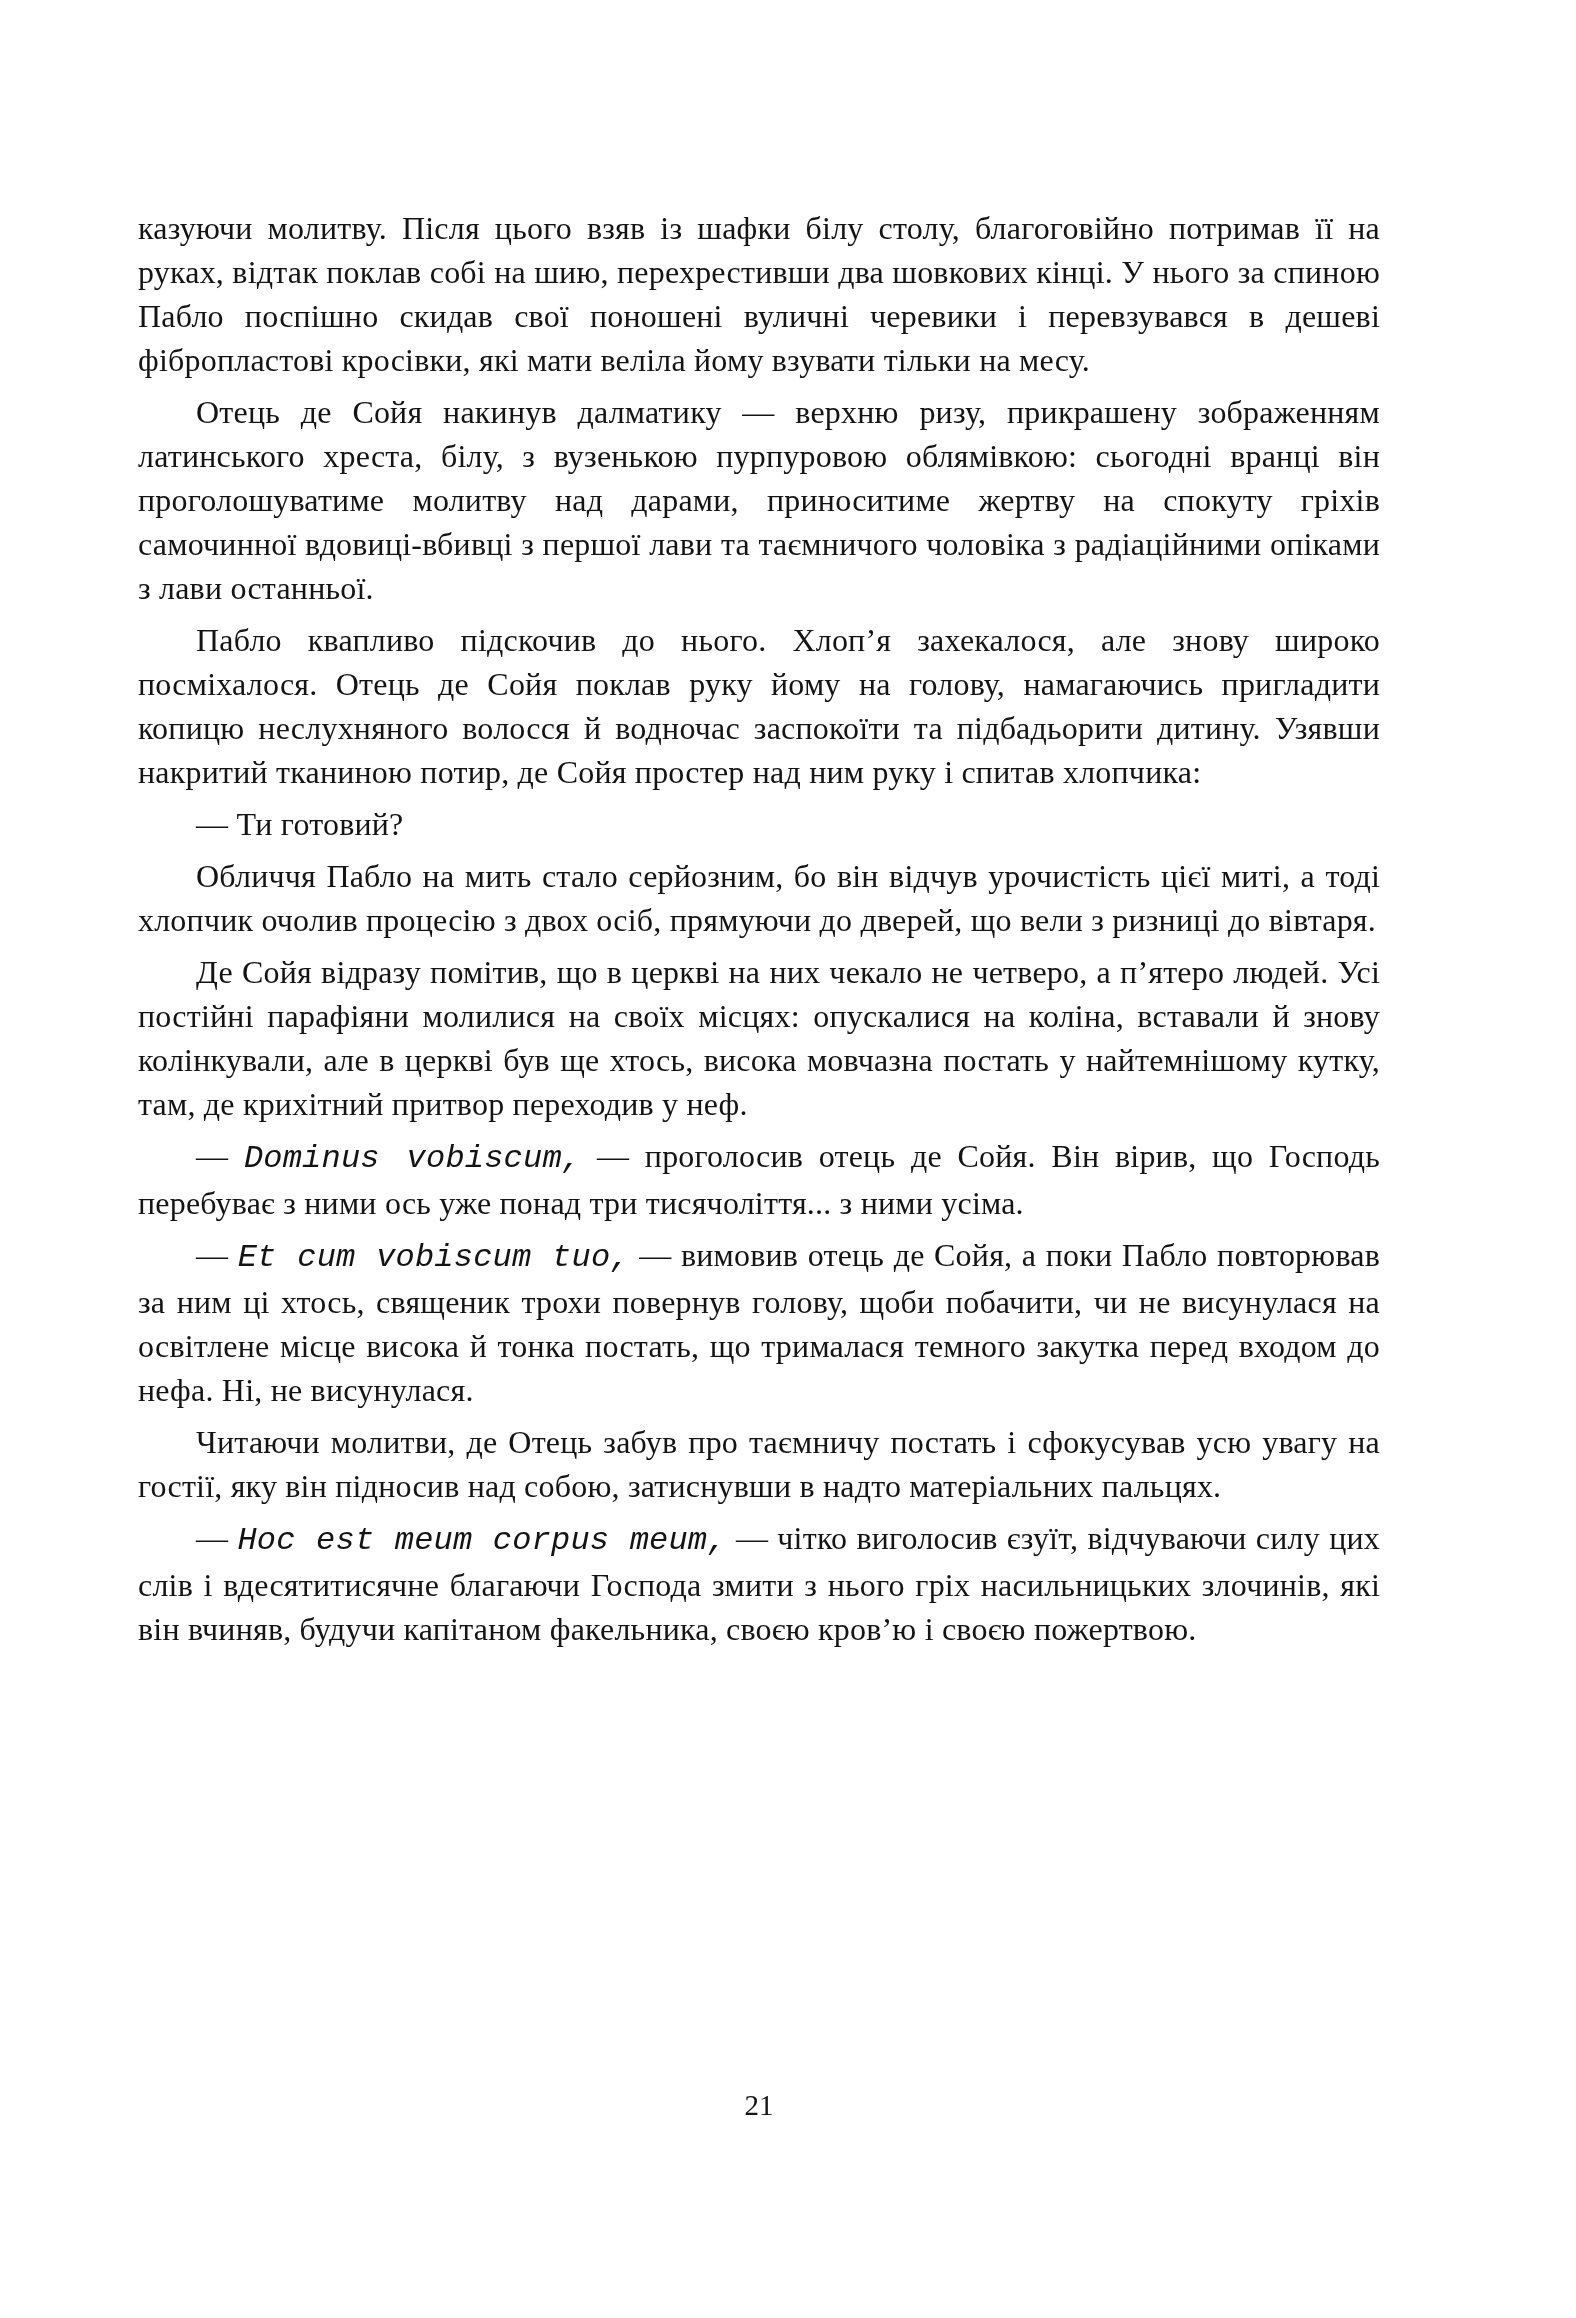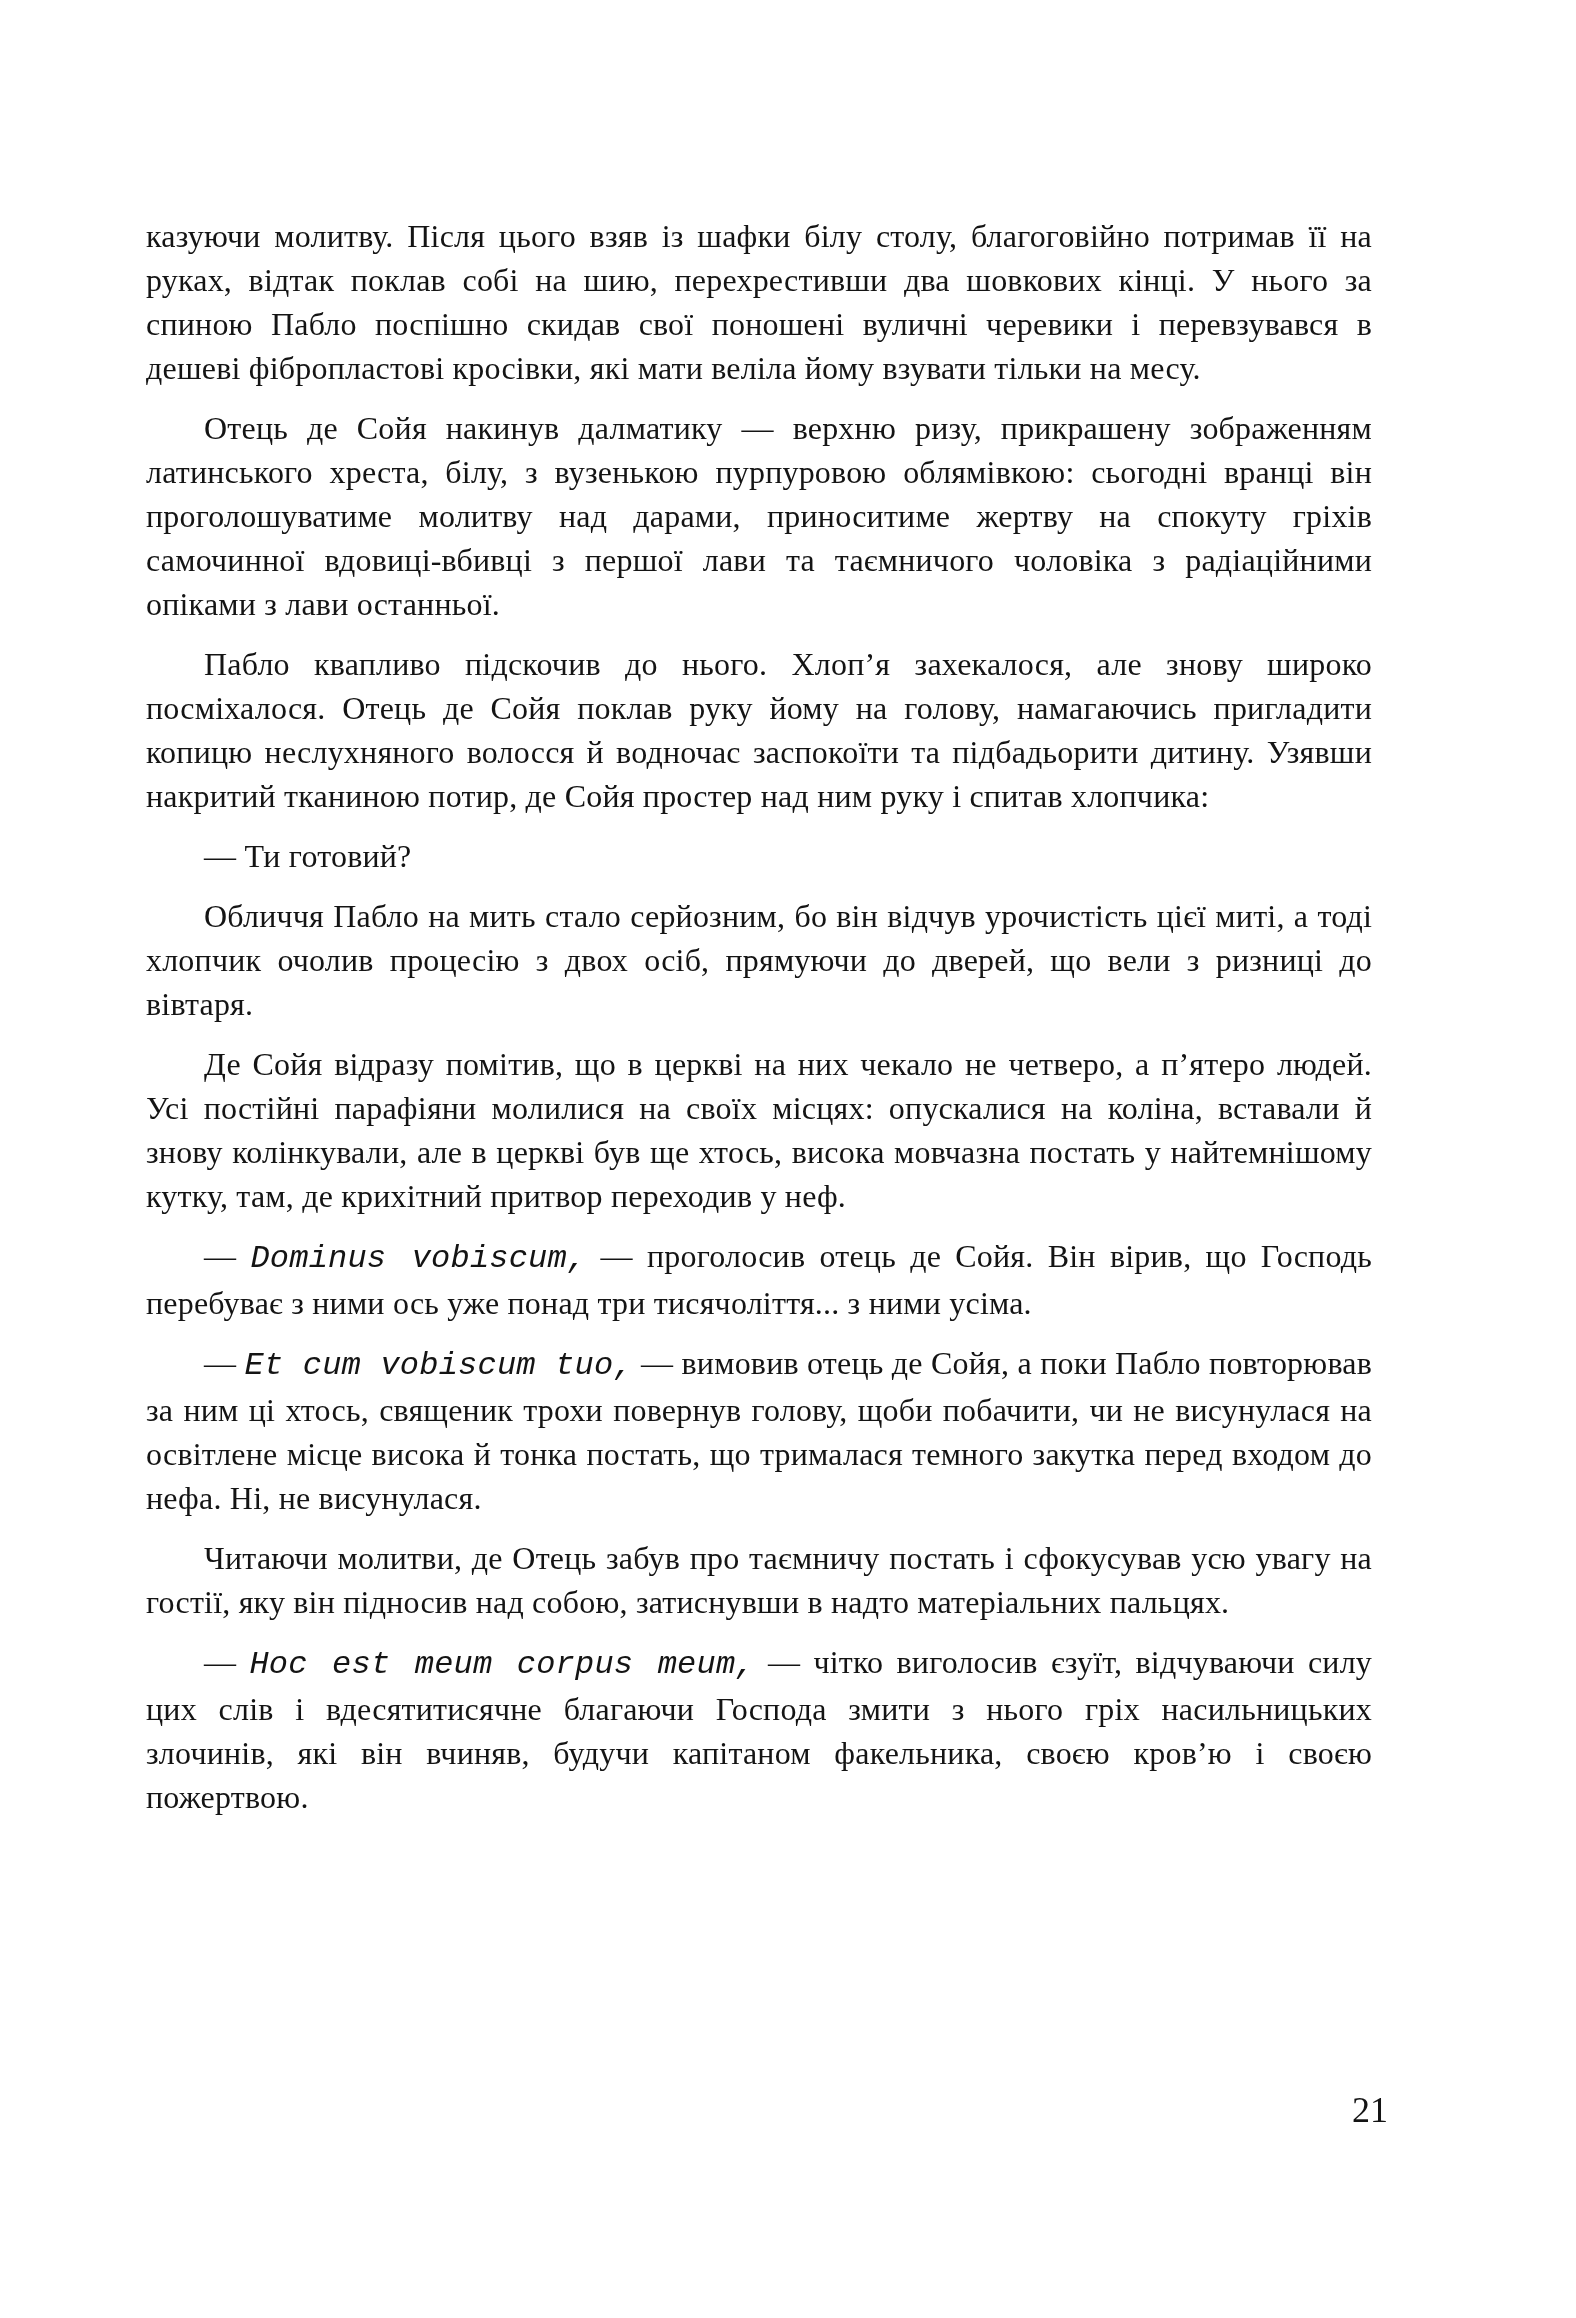--- a/index.html
+++ b/index.html
@@ -22,37 +22,37 @@
     position: absolute;
     left: 130px;
     top: 198px;
     width: 1258px;
     font-size: 32px;
     line-height: 44px;
     text-align: justify;
     letter-spacing: 0.2px;
   }
   p.para {
-    margin: 16px;
+    margin: 8px;
     padding: 0;
   }
   p.indent {
     text-indent: 58px;
   }
   .italic {
     font-style: italic;
     font-family: Liberation Mono, monospace;
   }
   .page-number {
     position: absolute;
     top: 2089px;
     left: 130px;
     width: 1258px;
-    text-align: right;
-    font-size: 36px;
+    text-align: center;
+    font-size: 29px;
     color: #141414;
   }
 </style>
 </head>
 <body>
 
 <div class="page">
   <div class="text-block">
       <p class="para"><span>казуючи молитву. Після цього взяв із шафки білу столу, благоговійно потримав її на руках, відтак поклав собі на шию, перехрестивши два шовкових кінці. У нього за спиною Пабло поспішно скидав свої поношені вуличні черевики і перевзувався в дешеві фібропластові кросівки, які мати веліла йому взувати тільки на месу.</span></p>
       <p class="para indent"><span>Отець де Сойя накинув далматику — верхню ризу, прикрашену зображенням латинського хреста, білу, з вузенькою пурпуровою облямівкою: сьогодні вранці він проголошуватиме молитву над дарами, приноситиме жертву на спокуту гріхів самочинної вдовиці-вбивці з першої лави та таємничого чоловіка з радіаційними опіками з лави останньої.</span></p>

